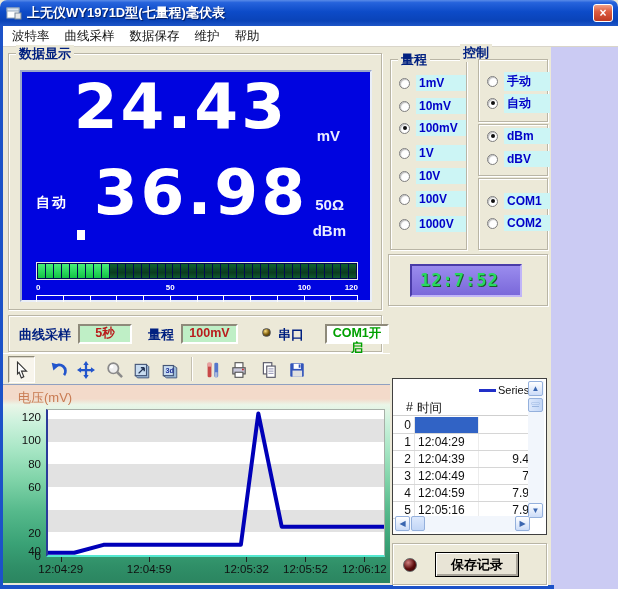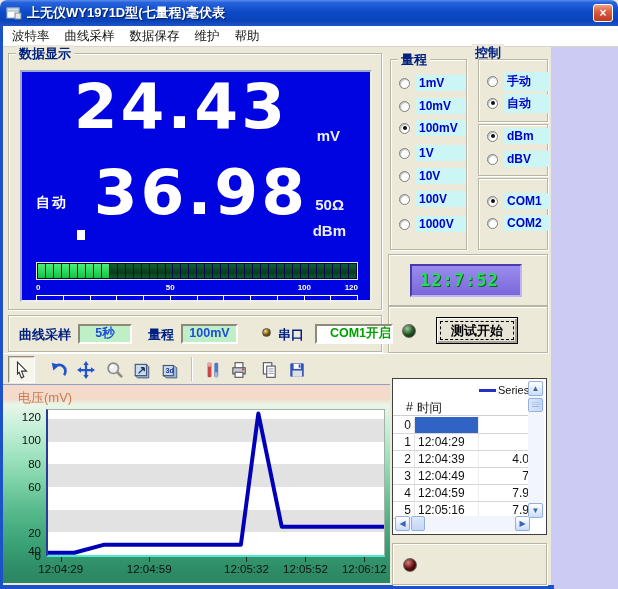--- a/index.html
+++ b/index.html
@@ -73,21 +73,21 @@
   .led-amber { width:9px; height:9px; background:radial-gradient(circle at 35% 30%,#FFE080,#806010 50%,#201800); border:1px solid #555; }
   .btn { position:absolute; background:#E8E4D6; border:1px solid #000;
     box-shadow:inset 1px 1px 0 #FFF, inset -2px -2px 0 #A8A49A; font-weight:bold; font-size:13px; color:#000;
     display:flex; align-items:center; justify-content:center; }
   .btn.focus::before { content:""; position:absolute; inset:3px; border:1px dashed #000; }
 
   
   .sb-label { position:absolute; top:10px; font-weight:bold; font-size:13px; color:#002080; white-space:nowrap; }
   .field { position:absolute; top:8px; height:20px; border:2px solid; border-color:#8E8A7A #FFF #FFF #8E8A7A;
     font-weight:bold; font-size:12.5px; text-align:center; line-height:15px; }
-  .f-green { background:#BFEFC6; color:#1d4ed8; }
+  .f-green { background:#BFEFC6; color:#b91c1c; }
   .f-white { background:#FFFFFF; color:#00A000; }
 
   
   .toolbar { position:absolute; left:3px; top:353px; width:387px; height:15px; background:#ECE9D8; border-top:1px solid #FFF; }
   .tb-btn { position:absolute; top:2px; width:27px; height:27px; display:flex; align-items:center; justify-content:center; }
   .tb-btn.pressed { background:#F8F5EC; border:1px solid #8E8A7A; border-right-color:#FFF; border-bottom-color:#FFF;
     box-shadow:inset 1px 1px 0 #D8D4C6; }
   .tb-sep { position:absolute; left:188px; top:3px; width:1px; height:24px; background:#C4C0B0; box-shadow:1px 0 0 #FFF; }
 
   
@@ -259,21 +259,21 @@
       <div class="rrow" style="top: 131px;">
         <span class="radio"></span>
         <span class="rlabel">100V</span>
       </div>
       <div class="rrow" style="top: 156px;">
         <span class="radio"></span>
         <span class="rlabel">1000V</span>
       </div>
     </div>
 
-  <span class="gcaption" style="position:absolute; left:472px; top:44px;">控制</span>
+  <span class="gcaption" style="position:absolute; left:460px; top:44px;">控制</span>
   <div class="gbox ctl" id="ctlBox0" style="left:478px; top:59px; width:70px; height:63px;">
       <div class="rrow" style="top: 13px;">
         <span class="radio"></span>
         <span class="rlabel">手动</span>
       </div>
       <div class="rrow" style="top: 35px;">
         <span class="radio on"></span>
         <span class="rlabel">自动</span>
       </div>
     </div>
@@ -295,33 +295,29 @@
       <div class="rrow" style="top: 36px;">
         <span class="radio"></span>
         <span class="rlabel">COM2</span>
       </div>
     </div>
 
   <div class="gbox" style="left:388px; top:254px; width:160px; height:52px;">
     <div class="clock">12:7:52</div>
   </div>
 
-  <div class="gbox" style="left:388px; top:306px; width:160px; height:47px;">
-    <div class="led led-green" style="left:13px; top:17px;"></div>
-    <div class="btn focus" style="left:47px; top:10px; width:82px; height:27px;">测试开始</div>
-  </div>
 
   <div class="gbox" style="left:8px; top:315px; width:374px; height:37px;">
     <span class="sb-label" style="left:10px;">曲线采样</span>
     <div class="field f-green" style="left:69px; width:54px;">5秒</div>
     <span class="sb-label" style="left:139px;">量程</span>
     <div class="field f-green" style="left:172px; width:57px;">100mV</div>
     <div class="led led-amber" style="left:253px; top:12px;"></div>
     <span class="sb-label" style="left:269px;">串口</span>
-    <div class="field f-white" style="left:306px; width:78px;text-align:right;">COM1开启</div>
+    <div class="field f-white" style="left:316px; width:64px;">COM1开启</div>
   </div>
 
   <div class="toolbar">
     <div class="tb-btn pressed" style="left:5px;">
       <svg class="icon" viewBox="0 0 16 16">
           <path d="M4 1 L12 9 H7.6 L9.6 14 L7.4 15 L5.5 10 L4 11.5 Z" fill="#fff" stroke="#333" stroke-width="1"></path>
         </svg>
     </div>
     <div class="tb-btn" style="left:42px;">
       <svg class="icon" viewBox="0 0 16 16">
@@ -432,21 +428,21 @@
           <div class="c-val"></div>
         </div>
         <div class="trow">
           <div class="c-idx">1</div>
           <div class="c-time">12:04:29</div>
           <div class="c-val"></div>
         </div>
         <div class="trow">
           <div class="c-idx">2</div>
           <div class="c-time">12:04:39</div>
-          <div class="c-val">4.0</div>
+          <div class="c-val">9.4</div>
         </div>
         <div class="trow">
           <div class="c-idx">3</div>
           <div class="c-time">12:04:49</div>
           <div class="c-val">7</div>
         </div>
         <div class="trow">
           <div class="c-idx">4</div>
           <div class="c-time">12:04:59</div>
           <div class="c-val">7.9</div>
@@ -464,15 +460,16 @@
     </div>
     <div class="hsb">
       <div class="sb-btn" style="left:0; top:0;">◀</div>
       <div class="thumb"></div>
       <div class="sb-btn" style="right:0; top:0;">▶</div>
     </div>
   </div>
 
   <div class="gbox" style="left:392px; top:543px; width:155px; height:42px;">
     <div class="led led-red" style="left:10px; top:14px;"></div>
+    <div class="btn" style="left:42px; top:8px; width:84px; height:25px;">保存记录</div>
   </div>
 
 </div>
 
 </body></html>

